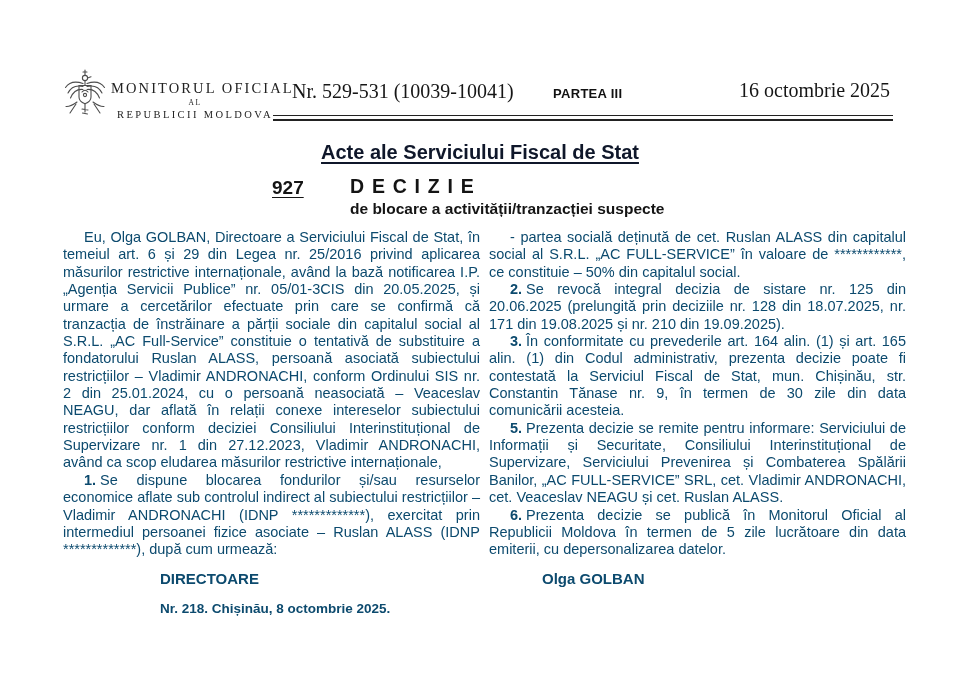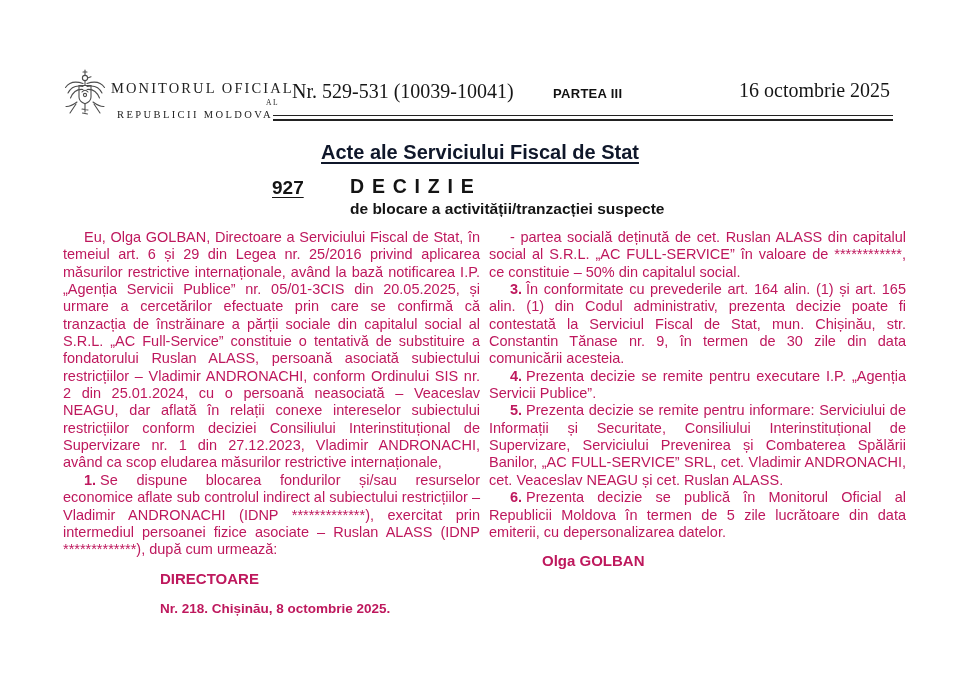--- a/index.html
+++ b/index.html
@@ -3,36 +3,36 @@
 <meta charset="utf-8">
 <style>
   html,body{margin:0;padding:0;background:#fff;}
   body{width:960px;height:687px;position:relative;font-family:"Liberation Sans",sans-serif;color:#1d1d1d;overflow:hidden;}
   .page{position:absolute;inset:0;background:#fff;padding-left:44px;}
 
   
   .logo{position:absolute;top:69px;left:61px;width:48px;height:56px;}
   .brand{position:absolute;top:80px;left:111px;width:168px;text-align:center;font-family:"Liberation Serif",serif;color:#222;}
   .brand-title{font-size:14.5px;letter-spacing:2.1px;white-space:nowrap;}
-  .brand-al{font-size:7.5px;letter-spacing:1.5px;margin-top:1px;text-align:right;}
+  .brand-al{font-size:7.5px;letter-spacing:1.5px;margin-top:1px;}
   .brand-sub{font-size:10.5px;letter-spacing:2.4px;margin-top:2px;white-space:nowrap;}
   .issue{position:absolute;top:80px;left:292px;font-family:"Liberation Serif",serif;font-size:20px;white-space:nowrap;color:#161616;}
   .part{position:absolute;top:86px;left:553px;font-weight:700;font-size:13px;letter-spacing:.3px;color:#111;}
   .hdate{position:absolute;top:79px;left:739px;font-family:"Liberation Serif",serif;font-size:20px;white-space:nowrap;color:#161616;}
   .rule{position:absolute;top:115px;left:273px;width:620px;height:3px;border-top:1.5px solid #222;border-bottom:2.5px solid #222;}
 
   
   .section-title{position:absolute;top:141px;left:0;width:100%;text-align:center;font-weight:700;font-size:20px;text-decoration:underline;text-underline-offset:3px;color:#0f172a;}
   .act-num{position:absolute;top:177px;left:272px;font-weight:700;font-size:19px;text-decoration:underline;text-underline-offset:3px;color:#141414;}
   .act-title{position:absolute;top:175px;left:350px;font-weight:700;font-size:19.5px;letter-spacing:1.2px;color:#141414;white-space:nowrap;}
   .act-subtitle{position:absolute;top:200px;left:350px;font-weight:700;font-size:15.5px;color:#141414;white-space:nowrap;}
 
   
   .columns{position:absolute;top:229px;left:63px;width:843px;display:flex;gap:9px;}
-  .col{flex:1;min-width:0;font-size:14.5px;line-height:17.35px;text-align:justify;color:#be185d;}
+  .col{flex:1;min-width:0;font-size:14.5px;line-height:17.35px;text-align:justify;color:#0c4a6e;}
   .para{margin:0;}
   .indent{text-indent:21px;}
   .decid{margin:0;text-align:center;font-weight:700;}
   .num{font-weight:700;margin-right:4px;}
   .sig-role{margin:11px 0 0 97px;font-weight:700;font-size:15px;text-align:left;text-indent:0;}
   .sig-ref{margin:13px 0 0 97px;font-weight:700;font-size:13.5px;text-align:left;text-indent:0;}
   .sig-name{margin:11px 0 16px 53px;font-weight:700;font-size:15px;text-align:left;text-indent:0;}
 </style>
 </head>
 <body>
@@ -88,21 +88,21 @@
 
     <section class="col">
       <p class="para indent">Eu, Olga GOLBAN, Directoare a Serviciului Fiscal de Stat, în temeiul art. 6 și 29 din Legea nr. 25/2016 privind aplicarea măsurilor restrictive internaționale, având la bază notificarea I.P. „Agenția Servicii Publice” nr. 05/01-3CIS din 20.05.2025, și urmare a cercetărilor efectuate prin care se confirmă că tranzacția de înstrăinare a părții sociale din capitalul social al S.R.L. „AC Full-Service” constituie o tentativă de substituire a fondatorului Ruslan ALASS, persoană asociată subiectului restricțiilor – Vladimir ANDRONACHI, conform Ordinului SIS nr. 2 din 25.01.2024, cu o persoană neasociată – Veaceslav NEAGU, dar aflată în relații conexe intereselor subiectului restricțiilor conform deciziei Consiliului Interinstituțional de Supervizare nr. 1 din 27.12.2023, Vladimir ANDRONACHI, având ca scop eludarea măsurilor restrictive internaționale,</p>
       <p class="para indent"><span class="num">1.</span><span>Se dispune blocarea fondurilor și/sau resurselor economice aflate sub controlul indirect al subiectului restricțiilor – Vladimir ANDRONACHI (IDNP *************), exercitat prin intermediul persoanei fizice asociate – Ruslan ALASS (IDNP *************), după cum urmează:</span></p>
       <div class="sig-role">DIRECTOARE</div>
       <div class="sig-ref">Nr. 218. Chișinău, 8 octombrie 2025.</div>
     </section>
 
     <section class="col">
       <p class="para indent">- partea socială deținută de cet. Ruslan ALASS din capitalul social al S.R.L. „AC FULL-SERVICE” în valoare de ************, ce constituie – 50% din capitalul social.</p>
+      <p class="para indent"><span class="num">2.</span><span>Se revocă integral decizia de sistare nr. 125 din 20.06.2025 (prelungită prin deciziile nr. 128 din 18.07.2025, nr. 171 din 19.08.2025 și nr. 210 din 19.09.2025).</span></p>
       <p class="para indent"><span class="num">3.</span><span>În conformitate cu prevederile art. 164 alin. (1) și art. 165 alin. (1) din Codul administrativ, prezenta decizie poate fi contestată la Serviciul Fiscal de Stat, mun. Chișinău, str. Constantin Tănase nr. 9, în termen de 30 zile din data comunicării acesteia.</span></p>
-      <p class="para indent"><span class="num">4.</span><span>Prezenta decizie se remite pentru executare I.P. „Agenția Servicii Publice”.</span></p>
       <p class="para indent"><span class="num">5.</span><span>Prezenta decizie se remite pentru informare: Serviciului de Informații și Securitate, Consiliului Interinstituțional de Supervizare, Serviciului Prevenirea și Combaterea Spălării Banilor, „AC FULL-SERVICE” SRL, cet. Vladimir ANDRONACHI, cet. Veaceslav NEAGU și cet. Ruslan ALASS.</span></p>
       <p class="para indent"><span class="num">6.</span><span>Prezenta decizie se publică în Monitorul Oficial al Republicii Moldova în termen de 5 zile lucrătoare din data emiterii, cu depersonalizarea datelor.</span></p>
       <div class="sig-name">Olga GOLBAN</div>
     </section>
 
   </main>
 </div>
 
 </body></html>

